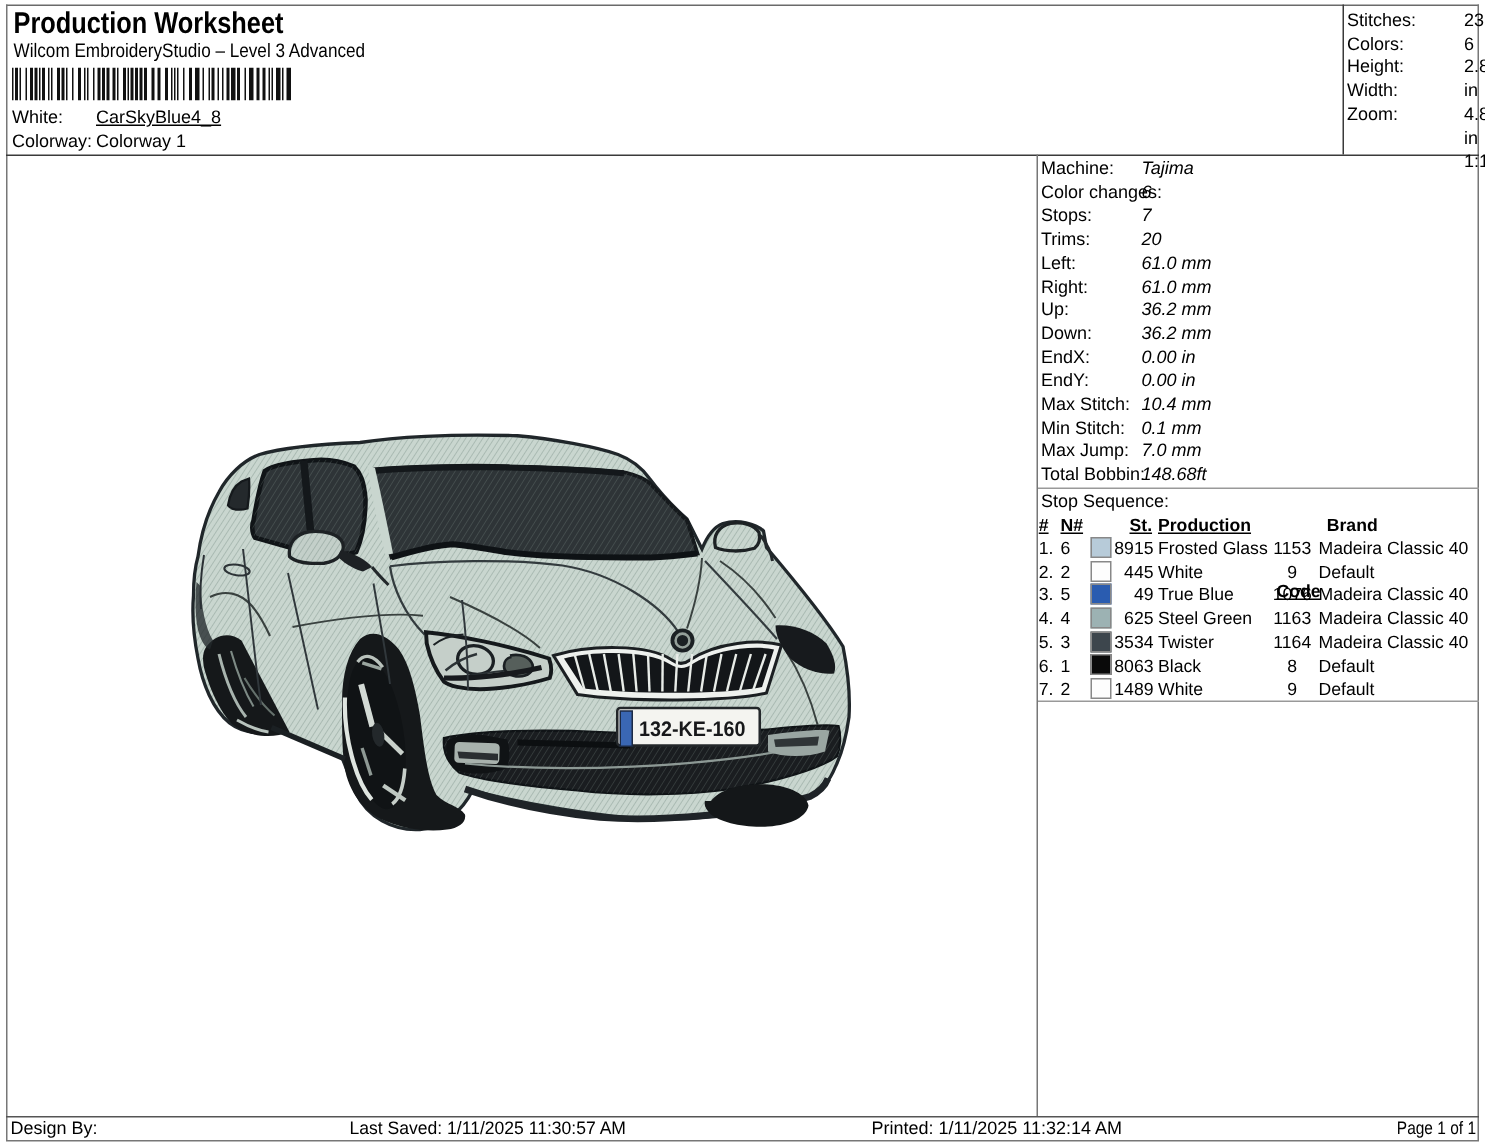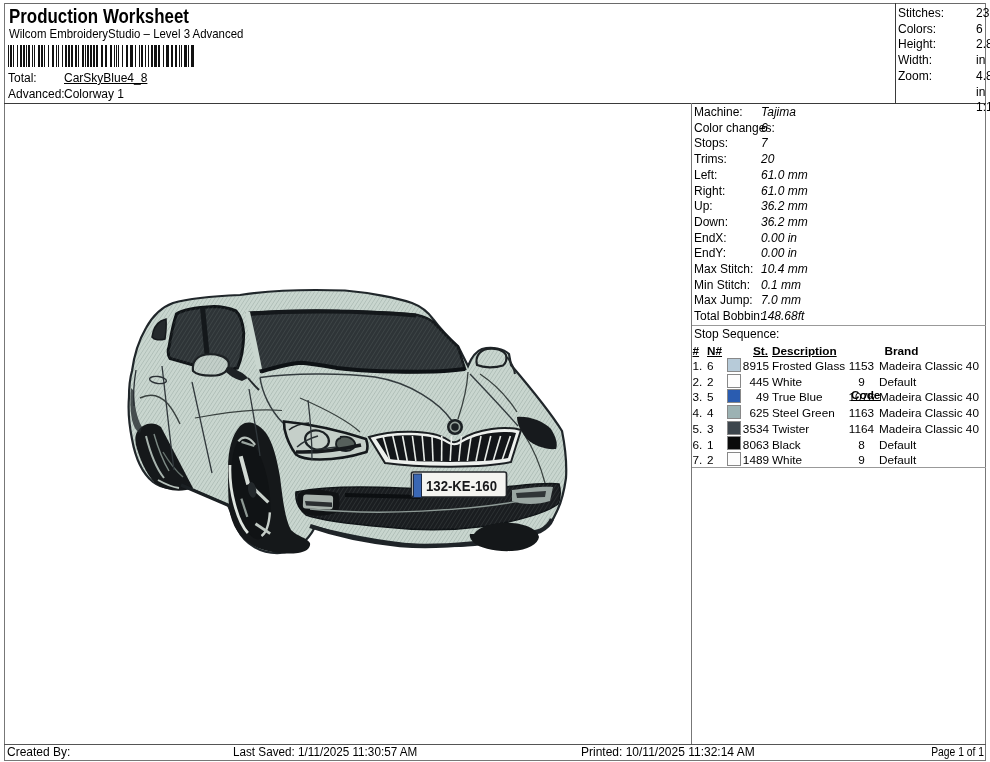--- a/index.html
+++ b/index.html
@@ -74,37 +74,37 @@
       <rect x="158.0" y="0" width="3" height="22"></rect>
       <rect x="163.0" y="0" width="2" height="22"></rect>
       <rect x="167.0" y="0" width="2" height="22"></rect>
       <rect x="171.0" y="0" width="1" height="22"></rect>
       <rect x="173.0" y="0" width="1" height="22"></rect>
       <rect x="176.0" y="0" width="3" height="22"></rect>
       <rect x="180.0" y="0" width="1" height="22"></rect>
       <rect x="183.0" y="0" width="3" height="22"></rect>
     </g>
   </svg>
-<div class="abs t12" style="left:8px;top:71px;">Total:</div>
+<div class="abs t12" style="left:8px;top:71px;">White:</div>
 <div class="abs t12" style="left:64px;top:71px;text-decoration:underline;">CarSkyBlue4_8</div>
-<div class="abs t12" style="left:8px;top:87px;">Advanced:</div>
+<div class="abs t12" style="left:8px;top:87px;">Colorway:</div>
 <div class="abs t12" style="left:64px;top:87px;">Colorway 1</div>
 
 <div class="abs t12" style="left:898px;top:6px;">Stitches:<br>Colors:<br>Height:<br>Width:<br>Zoom:</div>
 <div class="abs t12" style="left:976px;top:6px;">23122<br>6<br>2.85 in<br>4.81 in<br>1:1</div>
 
 <div class="abs t12" style="left:694px;top:105px;">Machine:<br>Color changes:<br>Stops:<br>Trims:<br>Left:<br>Right:<br>Up:<br>Down:<br>EndX:<br>EndY:<br>Max Stitch:<br>Min Stitch:<br>Max Jump:<br>Total Bobbin:</div>
 <div class="abs t12" style="left:761px;top:105px;font-style:italic;">Tajima<br>6<br>7<br>20<br>61.0 mm<br>61.0 mm<br>36.2 mm<br>36.2 mm<br>0.00 in<br>0.00 in<br>10.4 mm<br>0.1 mm<br>7.0 mm<br>148.68ft</div>
 <div class="ln" style="left:692px;top:325px;width:294px;height:1px;background:#999;"></div>
 <div class="abs t12" style="left:694px;top:327px;">Stop Sequence:</div>
 
 <div class="abs tb" style="left:692.5px;top:343px;font-weight:bold;text-decoration:underline;">#</div>
 <div class="abs tb" style="left:707px;top:343px;font-weight:bold;text-decoration:underline;">N#</div>
 <div class="abs tb" style="left:753px;top:343px;font-weight:bold;text-decoration:underline;">St.</div>
-<div class="abs tb" style="left:772px;top:343px;font-weight:bold;text-decoration:underline;">Description</div>
+<div class="abs tb" style="left:772px;top:343px;font-weight:bold;text-decoration:underline;">Production</div>
 <div class="abs tb" style="left:851px;top:343px;font-weight:bold;text-decoration:underline;margin-top:44px;">Code</div>
 <div class="abs tb" style="left:884.5px;top:343px;font-weight:bold;">Brand</div>
 
 <div class="abs tb" style="left:692.5px;top:358px;">1.<br>2.<br>3.<br>4.<br>5.<br>6.<br>7.</div>
 <div class="abs tb" style="left:707px;top:358px;">6<br>2<br>5<br>4<br>3<br>1<br>2</div>
 <div class="abs tb" style="left:733px;top:358px;width:36px;text-align:right;">8915<br>445<br>49<br>625<br>3534<br>8063<br>1489</div>
 <div class="abs tb" style="left:772px;top:358px;">Frosted Glass<br>White<br>True Blue<br>Steel Green<br>Twister<br>Black<br>White</div>
 <div class="abs tb" style="left:842px;top:358px;width:39px;text-align:center;">1153<br>9<br>1076<br>1163<br>1164<br>8<br>9</div>
 <div class="abs tb" style="left:879px;top:358px;">Madeira Classic 40<br>Default<br>Madeira Classic 40<br>Madeira Classic 40<br>Madeira Classic 40<br>Default<br>Default</div>
 
@@ -112,23 +112,23 @@
 <div class="abs" style="left:727px;top:374px;width:12px;height:12px;background:#fdfdfd;border:1px solid #888;"></div>
 <div class="abs" style="left:727px;top:389px;width:12px;height:12px;background:#2a5cb0;border:1px solid #888;"></div>
 <div class="abs" style="left:727px;top:405px;width:12px;height:12px;background:#9cb2b3;border:1px solid #888;"></div>
 <div class="abs" style="left:727px;top:421px;width:12px;height:12px;background:#3d464d;border:1px solid #888;"></div>
 <div class="abs" style="left:727px;top:436px;width:12px;height:12px;background:#0a0a0a;border:1px solid #888;"></div>
 <div class="abs" style="left:727px;top:452px;width:12px;height:12px;background:#fdfdfd;border:1px solid #888;"></div>
 <div class="ln" style="left:692px;top:467px;width:294px;height:1px;background:#999;"></div>
 
 <div class="ln" style="left:4px;top:744px;width:982px;height:1px;background:#555;"></div>
 <div class="ln" style="left:4px;top:760px;width:982px;height:1px;background:#777;"></div>
-<div class="abs t12" style="left:7px;top:745px;">Created By:</div>
+<div class="abs t12" style="left:7px;top:745px;">Design By:</div>
 <div class="abs t12 sx" style="left:233px;top:745px;transform:scaleX(0.975);">Last Saved: 1/11/2025 11:30:57 AM</div>
-<div class="abs t12" style="left:581px;top:745px;">Printed: 10/11/2025 11:32:14 AM</div>
+<div class="abs t12" style="left:581px;top:745px;">Printed: 1/11/2025 11:32:14 AM</div>
 <div class="abs t12" style="left:893px;top:745px;width:91px;text-align:right;transform:scaleX(0.86);transform-origin:100% 0;">Page 1 of 1</div>
 
 <svg class="abs" style="left:0;top:0;" width="700" height="744" viewBox="0 0 700 744">
     <defs>
       <pattern id="h" width="3.2" height="3.2" patternUnits="userSpaceOnUse" patternTransform="rotate(33)">
         <line x1="0" y1="0" x2="0" y2="3.2" stroke="rgba(30,58,48,0.22)" stroke-width="1.1"></line>
       </pattern>
       <pattern id="hd" width="3.5" height="3.5" patternUnits="userSpaceOnUse" patternTransform="rotate(32)">
         <line x1="0" y1="0" x2="0" y2="3.5" stroke="rgba(165,180,175,0.22)" stroke-width="1"></line>
       </pattern>

